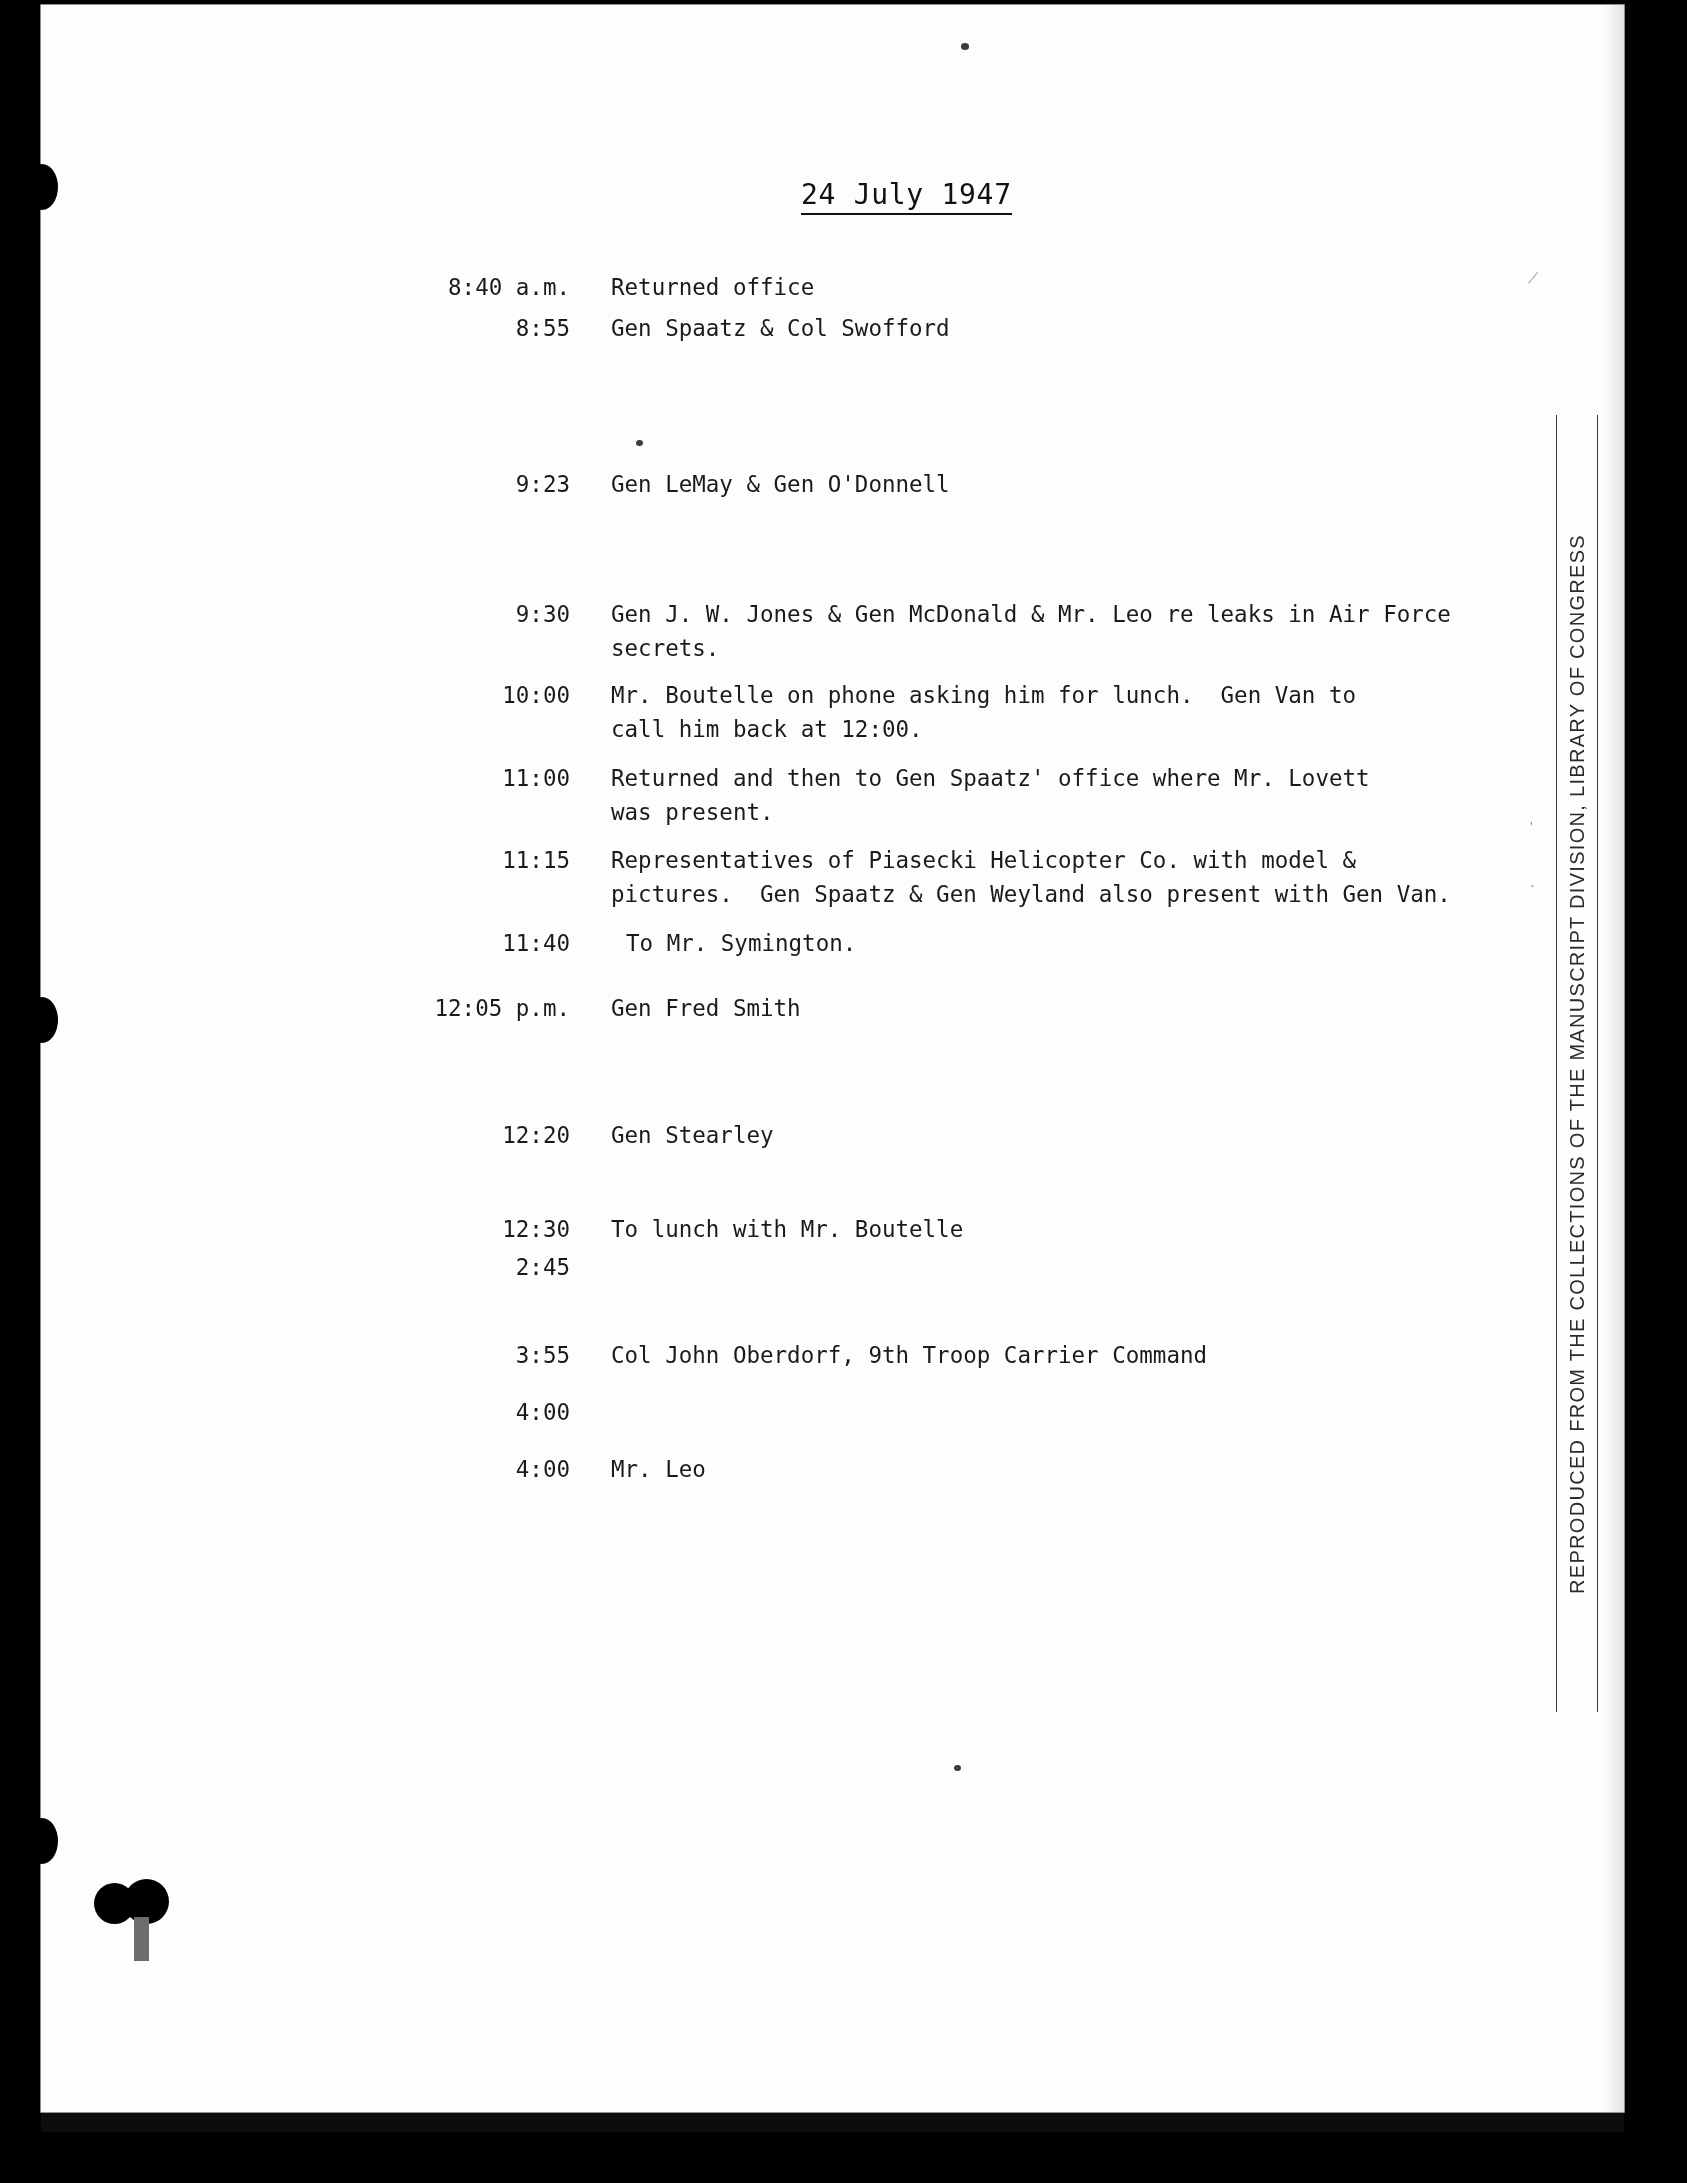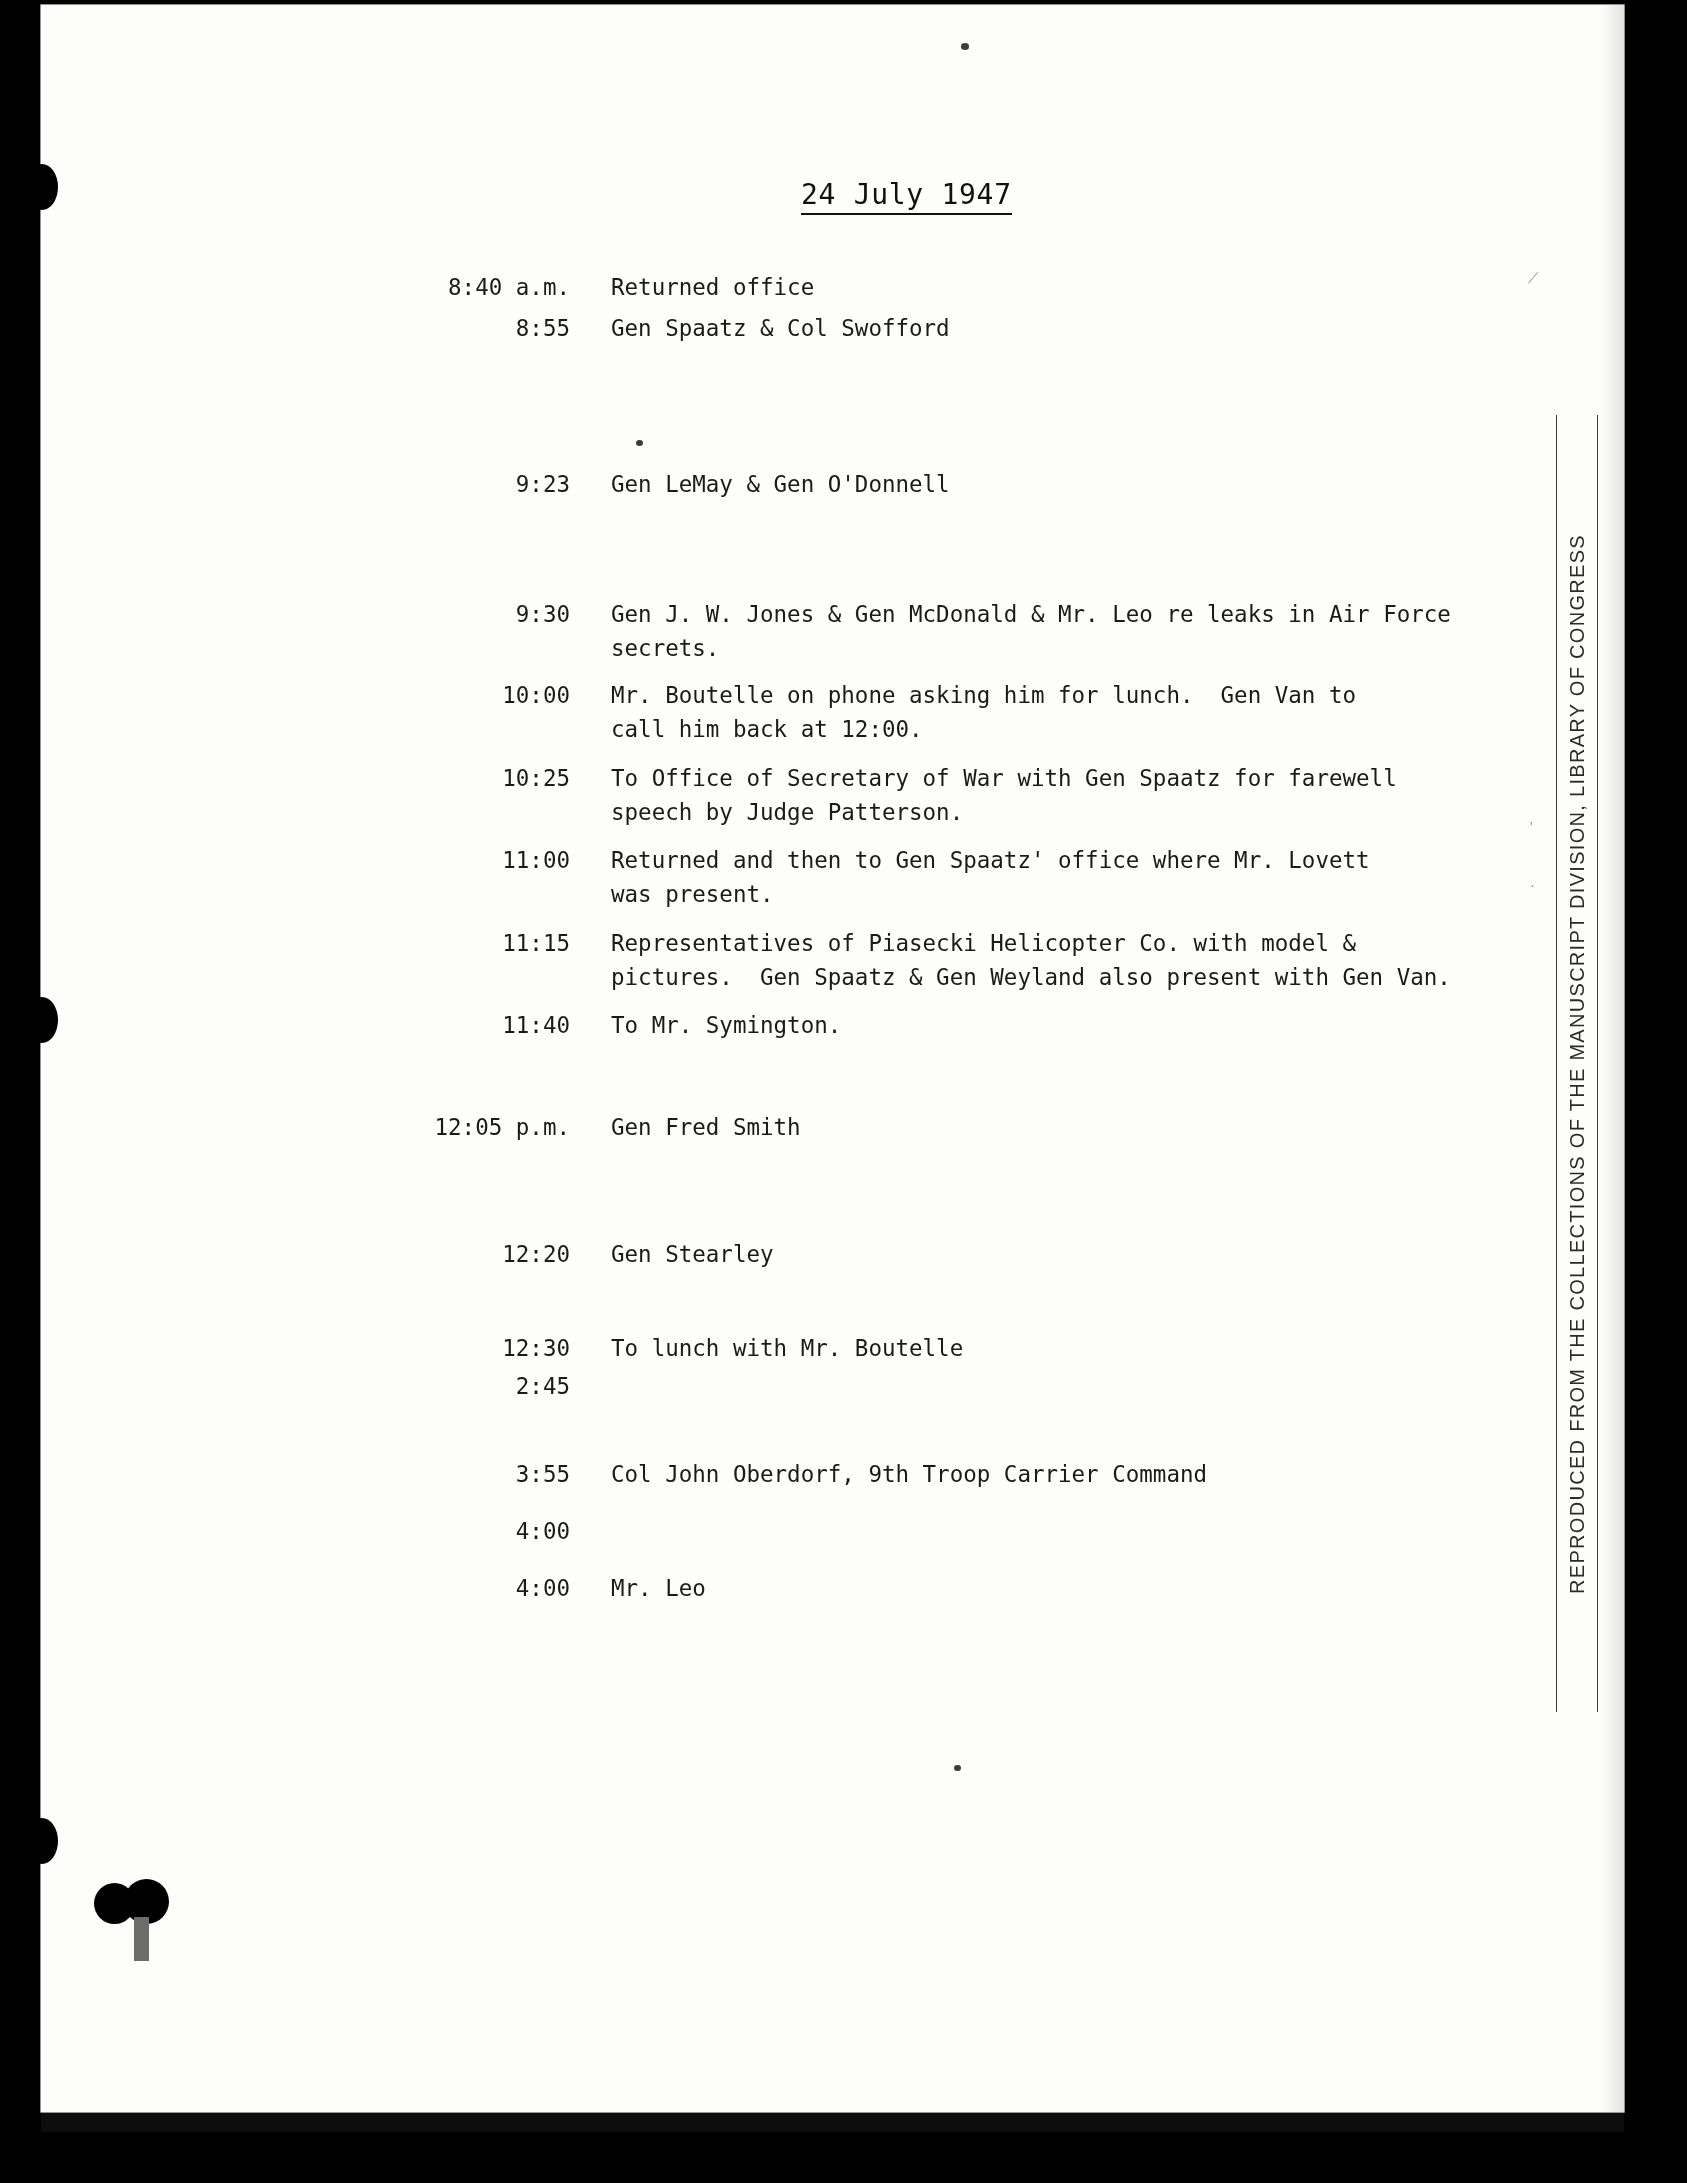--- a/index.html
+++ b/index.html
@@ -240,41 +240,34 @@
         </div>
       </div>
       <div class="entry" style="margin-bottom: 14.6px;">
         <div class="entry-time">10:00</div>
         <div class="entry-body">
           <div class="entry-line">Mr. Boutelle on phone asking him for lunch.  Gen Van to</div>
           <div class="entry-line">call him back at 12:00.</div>
         </div>
       </div>
       <div class="entry" style="margin-bottom: 14.6px;">
-        <div class="entry-time">10:25</div>
-        <div class="entry-body">
-          <div class="entry-line">To Office of Secretary of War with Gen Spaatz for farewell</div>
-          <div class="entry-line">speech by Judge Patterson.</div>
-        </div>
-      </div>
-      <div class="entry" style="margin-bottom: 14.6px;">
         <div class="entry-time">11:00</div>
         <div class="entry-body">
           <div class="entry-line">Returned and then to Gen Spaatz' office where Mr. Lovett</div>
           <div class="entry-line">was present.</div>
         </div>
       </div>
       <div class="entry" style="margin-bottom: 14.6px;">
         <div class="entry-time">11:15</div>
         <div class="entry-body">
           <div class="entry-line">Representatives of Piasecki Helicopter Co. with model &amp;</div>
           <div class="entry-line">pictures.  Gen Spaatz &amp; Gen Weyland also present with Gen Van.</div>
         </div>
       </div>
-      <div class="entry" style="margin-bottom: 68px;">
+      <div class="entry" style="margin-bottom: 31px; gap: 15px;">
         <div class="entry-time">11:40</div>
         <div class="entry-body">
           <div class="entry-line">To Mr. Symington.</div>
         </div>
       </div>
       <div class="entry" style="margin-bottom: 93px;">
         <div class="entry-time">12:05 p.m.</div>
         <div class="entry-body">
           <div class="entry-line">Gen Fred Smith</div>
         </div>

